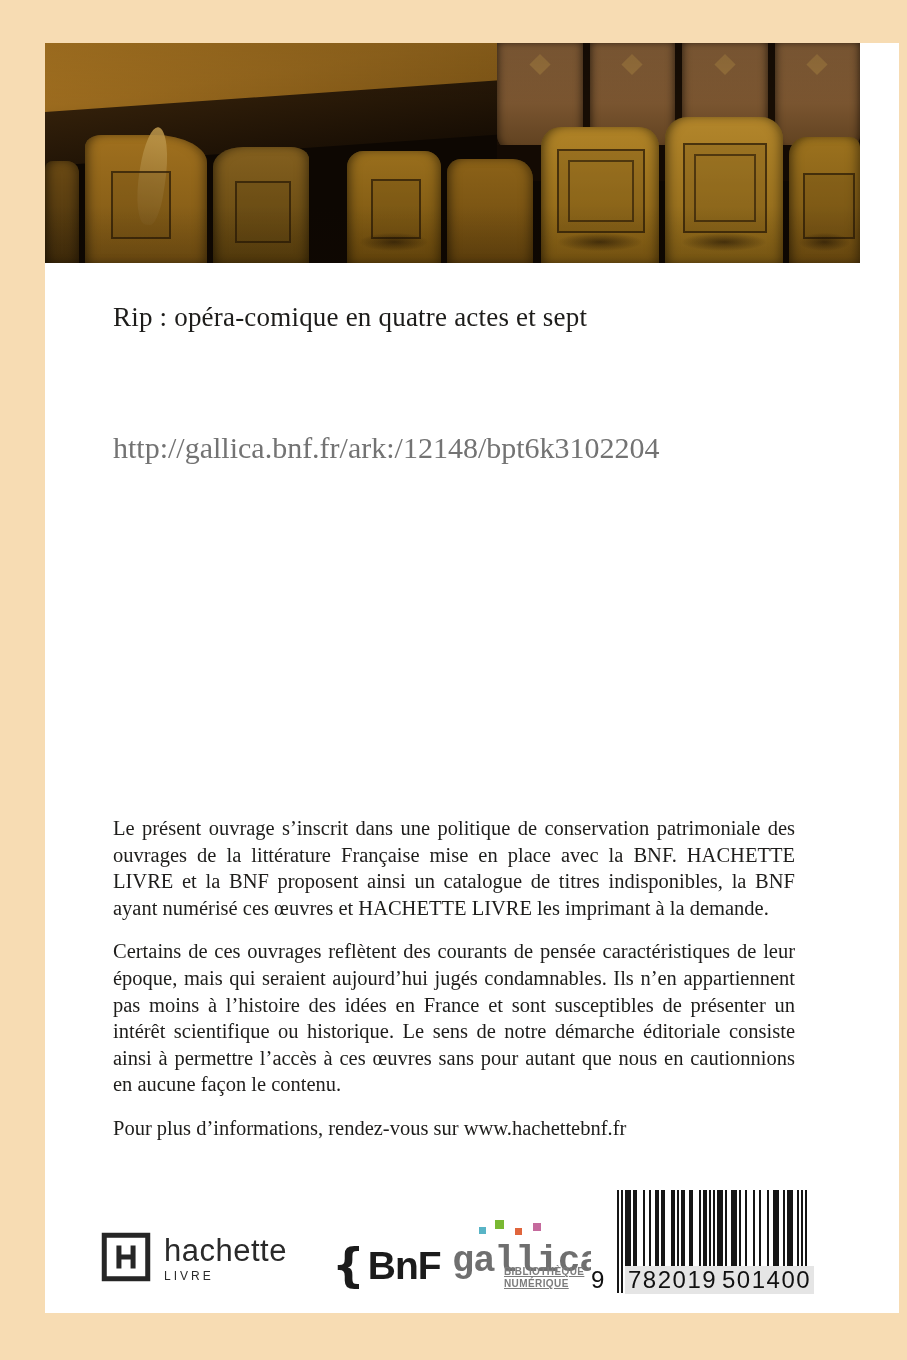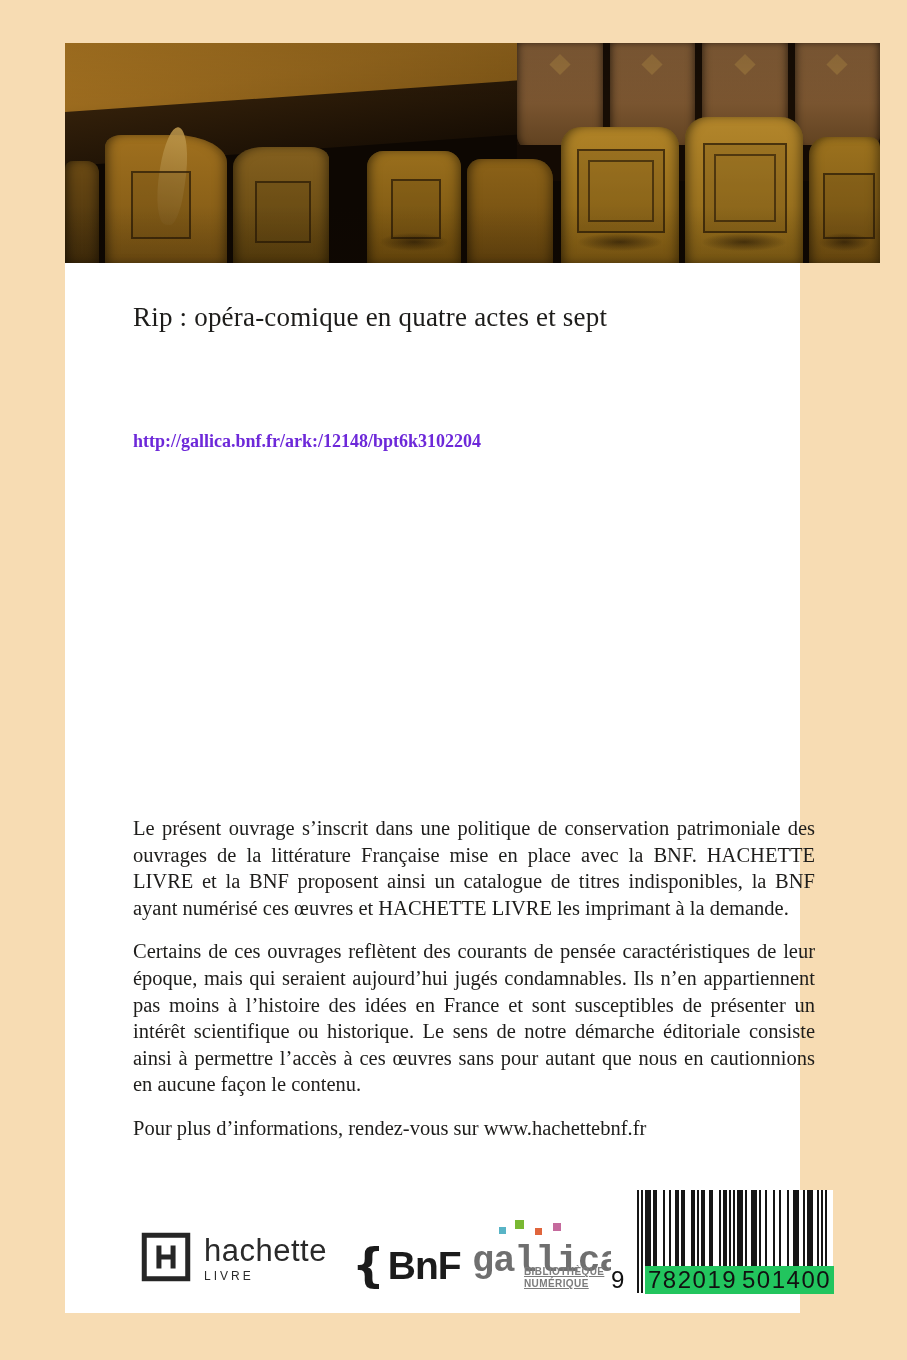--- a/index.html
+++ b/index.html
@@ -3,23 +3,22 @@
 <meta charset="utf-8">
 <style>
   html,body{margin:0;padding:0;}
   body{
     width:907px;height:1360px;position:relative;
     background:#f7dcb3;
     font-family:"Liberation Serif",serif;
     -webkit-font-smoothing:antialiased;
   }
   .cover{
-    position:absolute;left:45px;top:43px;width:735px;height:1270px;
+    position:absolute;left:45px;top:43px;width:854px;height:1270px;
     background:#ffffff;
-    margin-left:20px;
   }
 
   
   .photo{position:absolute;left:0;top:0;width:815px;height:220px;background:#0d0702;overflow:hidden;}
   .ph-shelf{position:absolute;left:-18px;top:-22px;width:520px;height:84px;
     background:linear-gradient(175deg,#b57d24 0%,#9a6a1e 55%,#7c5415 100%);transform:rotate(-4deg);}
   .ph-shelf-shadow{position:absolute;left:-22px;top:52px;width:535px;height:54px;
     background:linear-gradient(175deg,#33200a,#150c03);transform:rotate(-4deg);}
   .ph-hbooks{position:absolute;left:452px;top:0;width:363px;height:108px;display:flex;gap:7px;background:#170d04;}
   .hb{flex:1;border-radius:0 0 16px 16px;position:relative;
@@ -49,27 +48,27 @@
   .s6 .lbl{left:16px;top:22px;width:84px;height:80px;}
   .s7{left:620px;width:118px;height:146px;background:linear-gradient(#b3862b,#8c6617);border-radius:22px 22px 0 0;}
   .s7 .lbl{left:18px;top:26px;width:80px;height:86px;}
   .s8{left:744px;width:71px;height:126px;background:linear-gradient(#9c721e,#775312);border-radius:18px 10px 0 0;}
   .s8 .lbl{left:14px;top:36px;width:48px;height:62px;}
   .ph-vig{position:absolute;inset:0;pointer-events:none;
     background:linear-gradient(rgba(0,0,0,.14),transparent 28%,transparent 74%,rgba(20,10,0,.2));}
 
   
   .title{position:absolute;left:68px;top:258px;font-size:27px;line-height:33px;color:#1d1c1a;letter-spacing:.2px;}
-  .url{position:absolute;left:68px;top:388px;font-size:18px;color:#6d28d9;font-weight:bold;}
+  .url{position:absolute;left:68px;top:388px;font-size:30px;color:#737373;}
   .body-text{position:absolute;left:68px;top:772px;width:682px;font-size:20.5px;line-height:26.6px;color:#1e1d1b;}
   .body-text p{margin:0 0 17px;text-align:justify;}
   .body-text p.single{text-align:left;}
 
   
-  .lg-hachette{position:absolute;left:76px;top:1189px;display:flex;align-items:center;gap:13px;color:#2a2a2a;}
+  .lg-hachette{position:absolute;left:56px;top:1189px;display:flex;align-items:center;gap:13px;color:#2a2a2a;}
   .h-name{font-family:"Liberation Sans",sans-serif;font-size:31px;line-height:1;letter-spacing:.5px;}
   .h-sub{font-family:"Liberation Sans",sans-serif;font-size:12px;letter-spacing:3px;margin-top:3px;}
   .lg-bnf{position:absolute;left:287px;top:1199px;display:flex;align-items:center;color:#1b1b1b;}
   .bnf-brace{font-family:"DejaVu Sans",sans-serif;font-weight:600;font-size:46px;line-height:1;margin-right:3px;}
   .bnf-name{font-family:"Liberation Sans",sans-serif;font-weight:700;font-size:39px;line-height:1;letter-spacing:-1px;}
   .lg-gallica{position:absolute;left:407px;top:1175px;width:115px;height:68px;}
   .gal-word{position:absolute;left:0;bottom:6px;font-family:Liberation Mono, monospace;font-weight:700;
     font-size:37px;line-height:1;letter-spacing:-1px;color:#6f6f6f;}
   .gal-dot{position:absolute;width:7px;height:7px;}
   .gal-dot.d1{left:27px;top:9px;}
@@ -80,21 +79,21 @@
     font-size:10px;line-height:1.2;letter-spacing:.4px;color:#7c7c7c;text-decoration:underline;}
 
   
   .barcode{position:absolute;left:546px;top:1147px;width:222px;height:104px;background:#fff;}
   .bc-nine{position:absolute;left:0;bottom:0;font-family:"Liberation Sans",sans-serif;font-size:24px;color:#111;}
   .bc-bars{position:absolute;left:26px;top:0;height:103px;display:flex;}
   .bc-m{flex:0 0 2px;height:78px;}
   .bc-m.bar{background:#161616;}
   .bc-m.tall{height:103px;}
   .bc-g{position:absolute;top:76px;font-family:"Liberation Sans",sans-serif;font-size:24px;
-    letter-spacing:1.5px;color:#111;background:#22c55e;padding:0 3px;}
+    letter-spacing:1.5px;color:#111;background:#e5e5e5;padding:0 3px;}
   .bc-g.g1{left:34px;}
   .bc-g.g2{left:128px;}
 </style>
 </head>
 <body>
 
 <div class="cover">
 
   <div class="photo">
     <div class="ph-shelf"></div>

